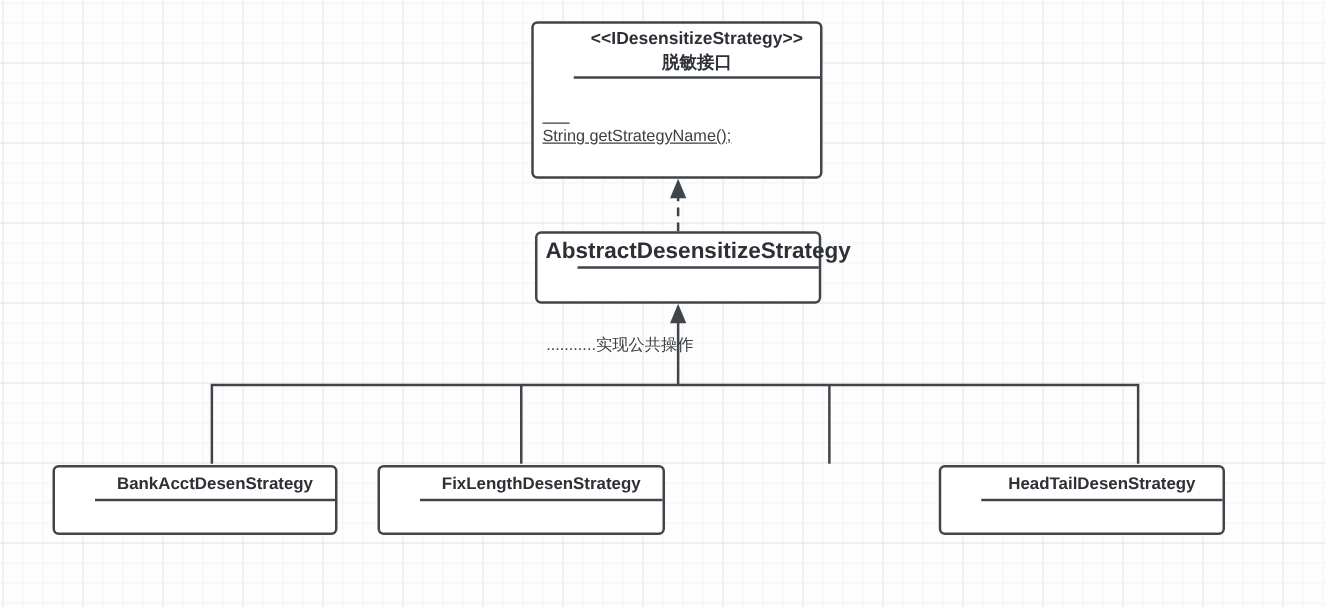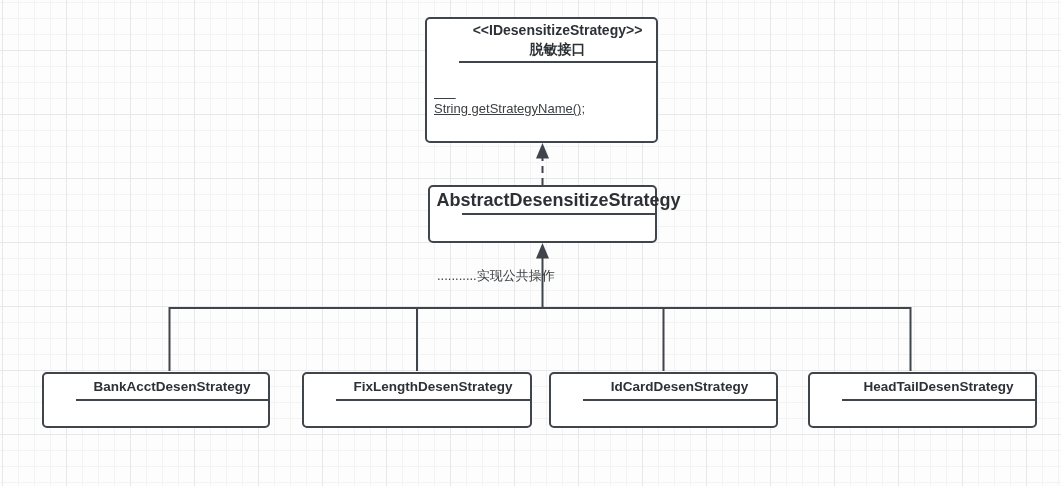--- a/index.html
+++ b/index.html
@@ -122,27 +122,21 @@
     <div class="box-body"></div>
   </div>
 
   <div class="uml-box subclass-box" style="left:302px;width:230px;">
     <div class="box-header">
       <div>FixLengthDesenStrategy</div>
     </div>
     <div class="box-body"></div>
   </div>
 
-  <div class="uml-box subclass-box" style="left:549px;width:229px;">
-    <div class="box-header">
-      <div>IdCardDesenStrategy</div>
-    </div>
-    <div class="box-body"></div>
-  </div>
 
-  <div class="uml-box subclass-box" style="left:808px;width:229px;">
+  <div class="uml-box subclass-box" style="left:751px;width:229px;">
     <div class="box-header">
       <div>HeadTailDesenStrategy</div>
     </div>
     <div class="box-body"></div>
   </div>
 
 </div>
 
 </body></html>

